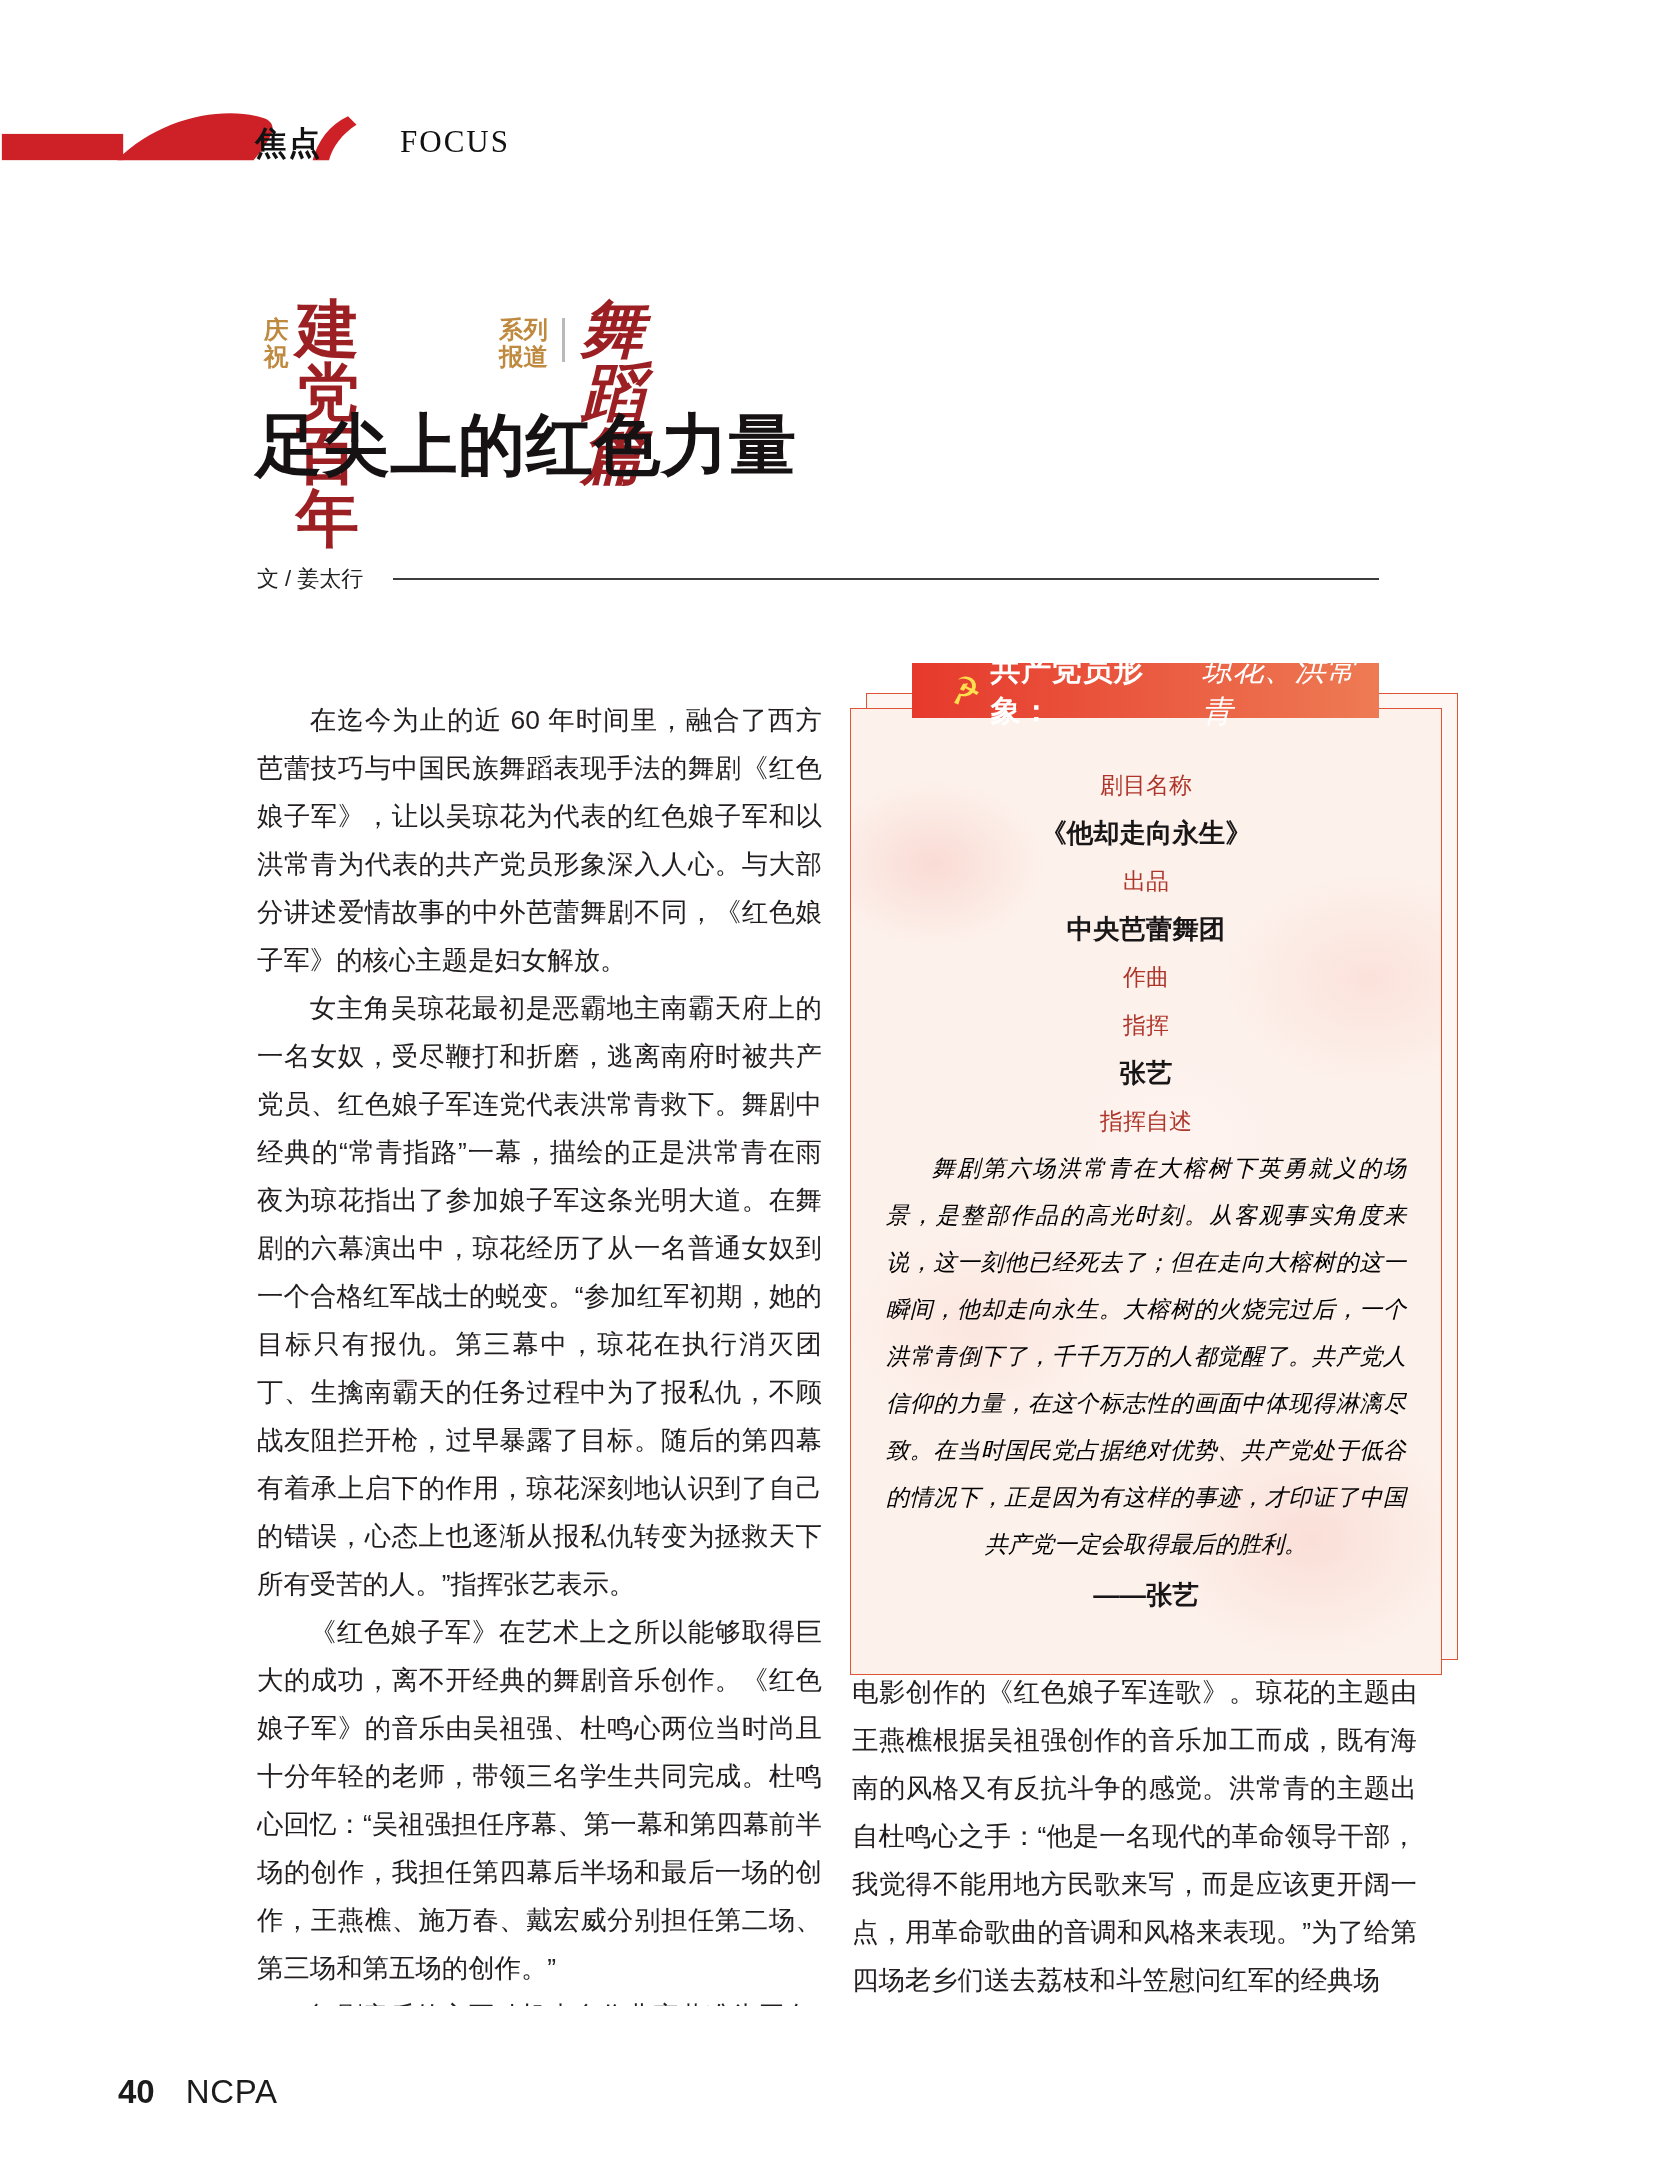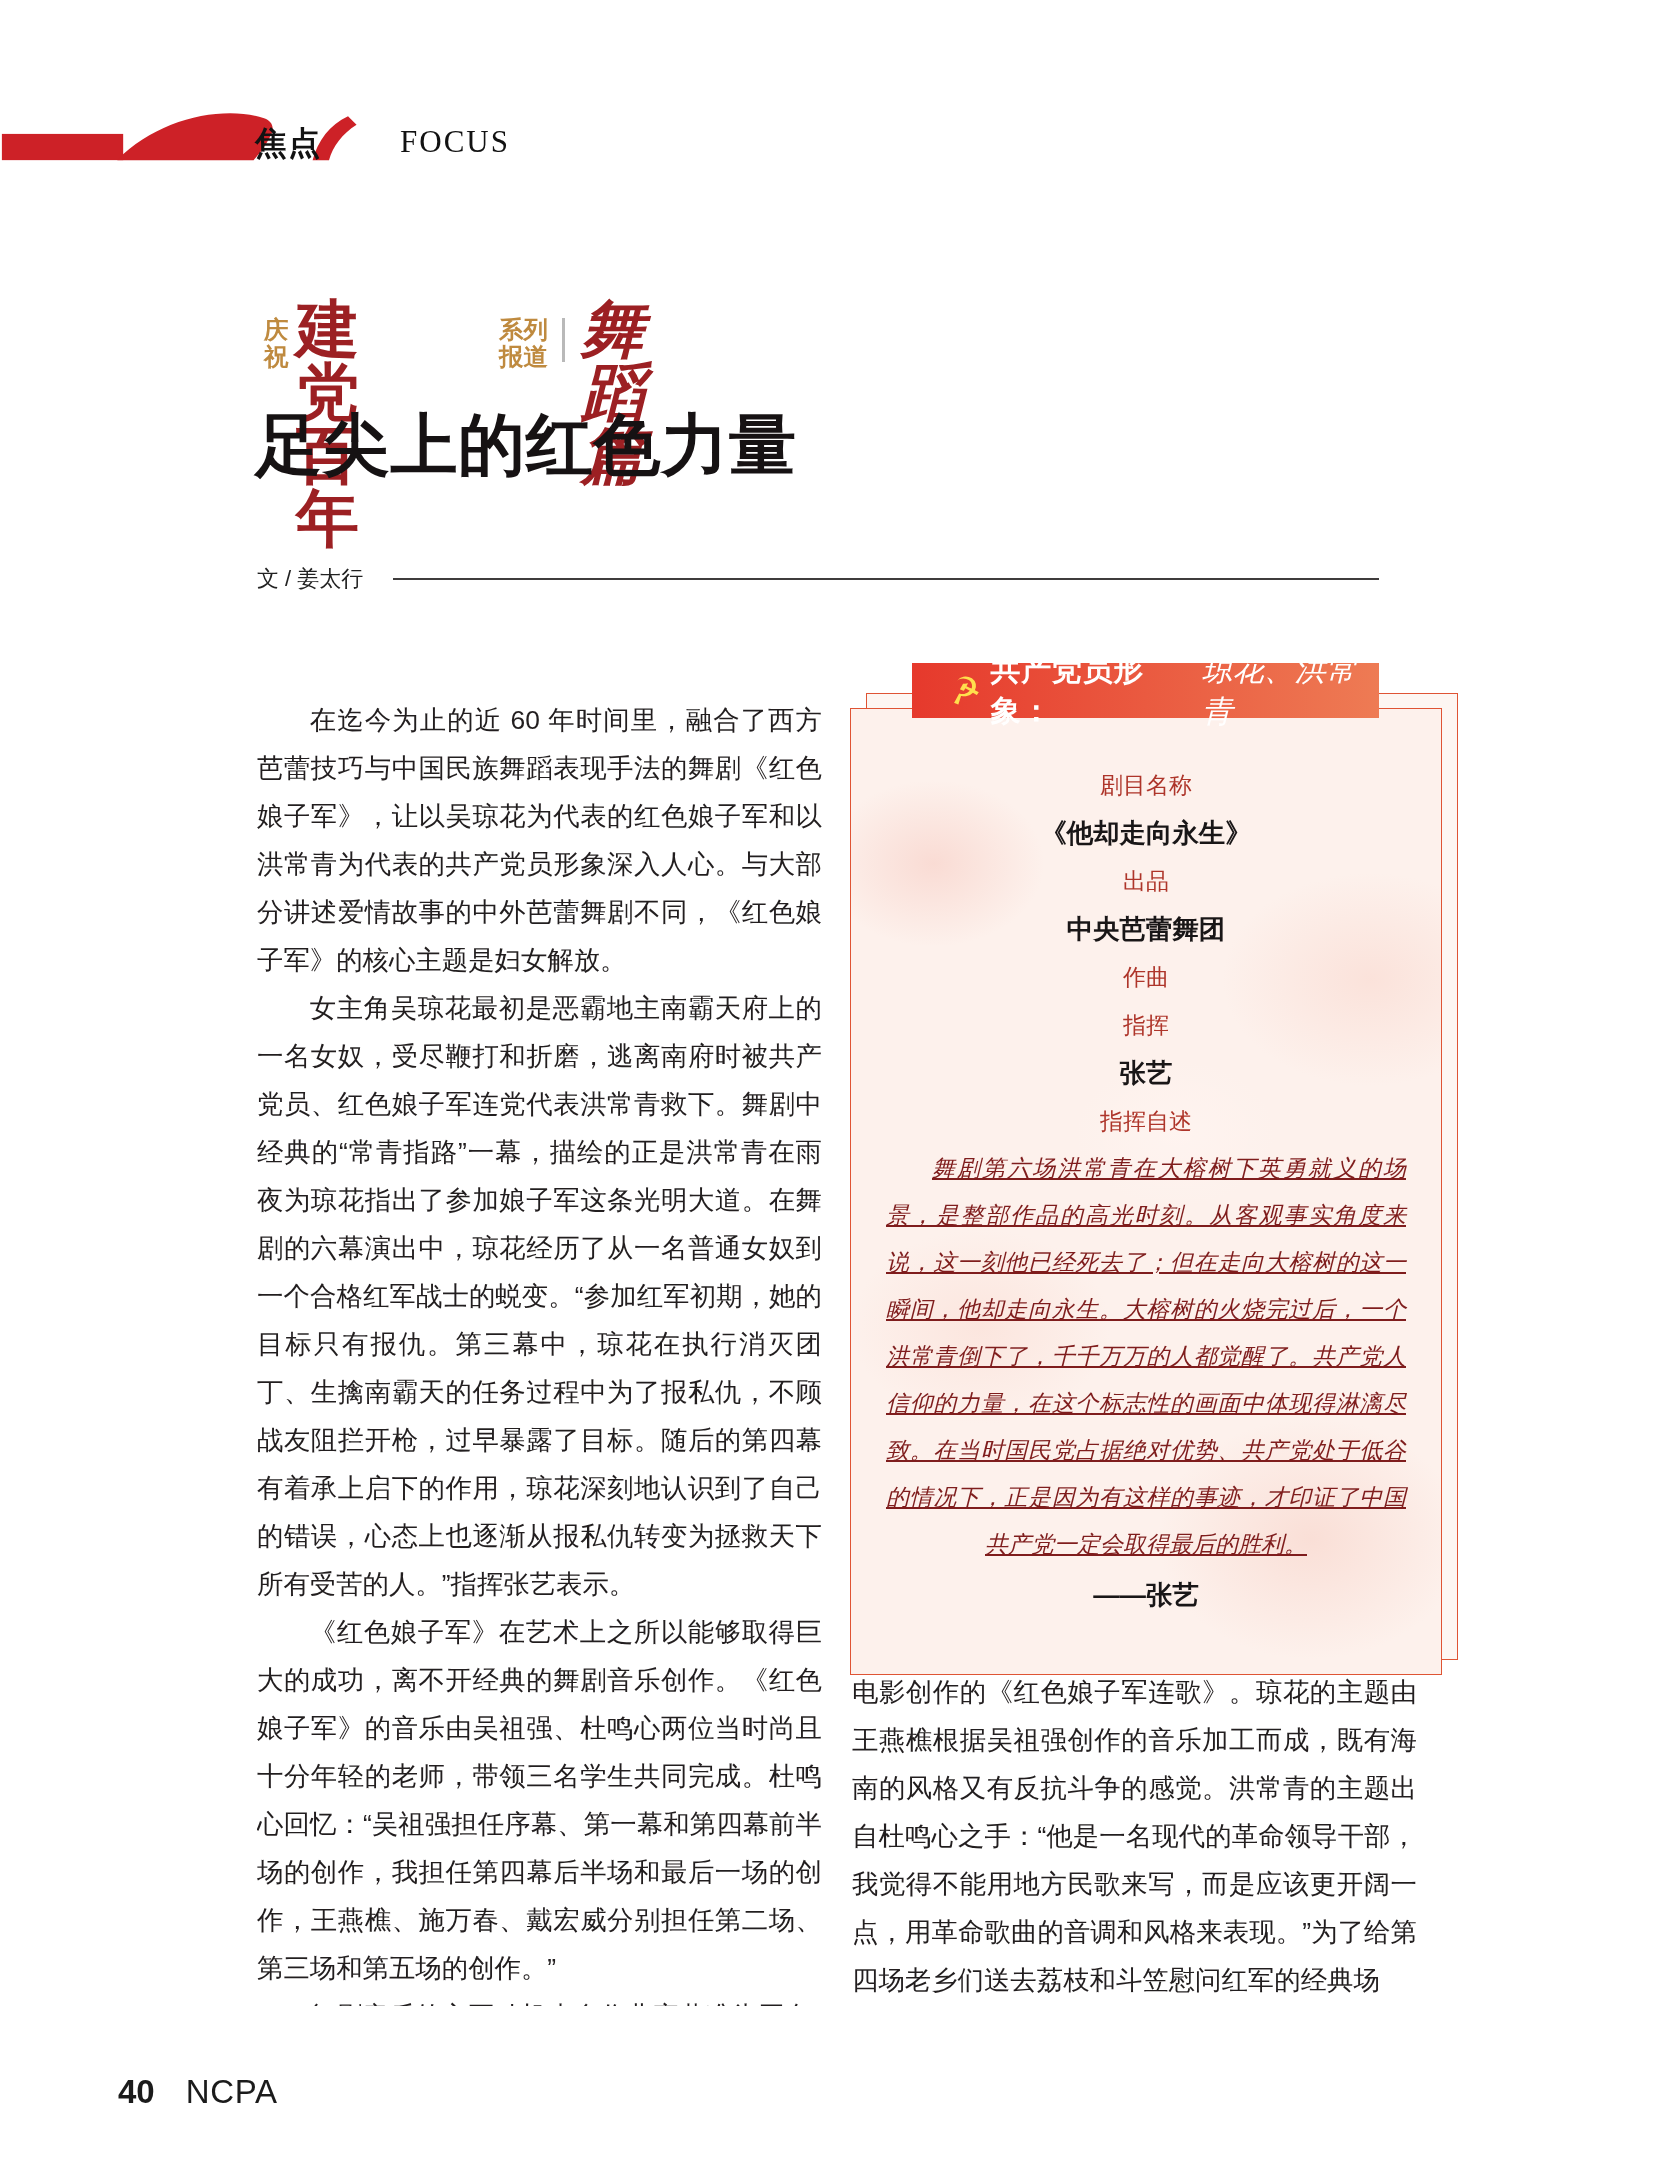--- a/index.html
+++ b/index.html
@@ -55,22 +55,22 @@
           display:flex;align-items:center;padding-left:37px;box-sizing:border-box;}
   .ib-emblem{font-size:36px;color:#ffdf4d;transform:rotate(-12deg);margin-right:9.2px;line-height:1;}
   .ib-bar-title{font-size:30px;font-weight:bold;color:#ffffff;letter-spacing:0.7px;}
   .ib-bar-names{font-size:31px;color:#ffffff;font-weight:normal;font-style:italic;
                 font-family:"DejaVu Serif","Liberation Serif",serif;margin-left:6.6px;}
   .ib-content{position:absolute;left:850px;top:708px;width:592px;height:967px;
               box-sizing:border-box;padding:53px 36px 8px 36px;text-align:center;}
   .ib-line{height:48px;display:flex;align-items:center;justify-content:center;}
   .ib-label{font-size:23px;color:#ae352a;}
   .ib-value{font-size:26.4px;font-weight:bold;color:#191617;}
-  .ib-statement{font-size:23px;line-height:47px;color:#7f1d1d;text-align:justify;text-align-last:center;
-                text-indent:2em;font-style:italic;font-family:"DejaVu Serif","Liberation Serif",serif;text-decoration:underline;}
+  .ib-statement{font-size:23px;line-height:47px;color:#000000;text-align:justify;text-align-last:center;
+                text-indent:2em;font-style:italic;font-family:"DejaVu Serif","Liberation Serif",serif;}
   .ib-signature{height:55px;display:flex;align-items:center;justify-content:center;
                 font-size:26.4px;font-weight:bold;color:#191617;}
 
   
   .footer{position:absolute;left:118px;top:2073px;font-size:33px;color:#1b1b1b;}
   .footer .num{font-weight:600;}
   .footer .mag{font-weight:normal;margin-left:31px;letter-spacing:0.7px;}
 </style>
 </head>
 <body>

